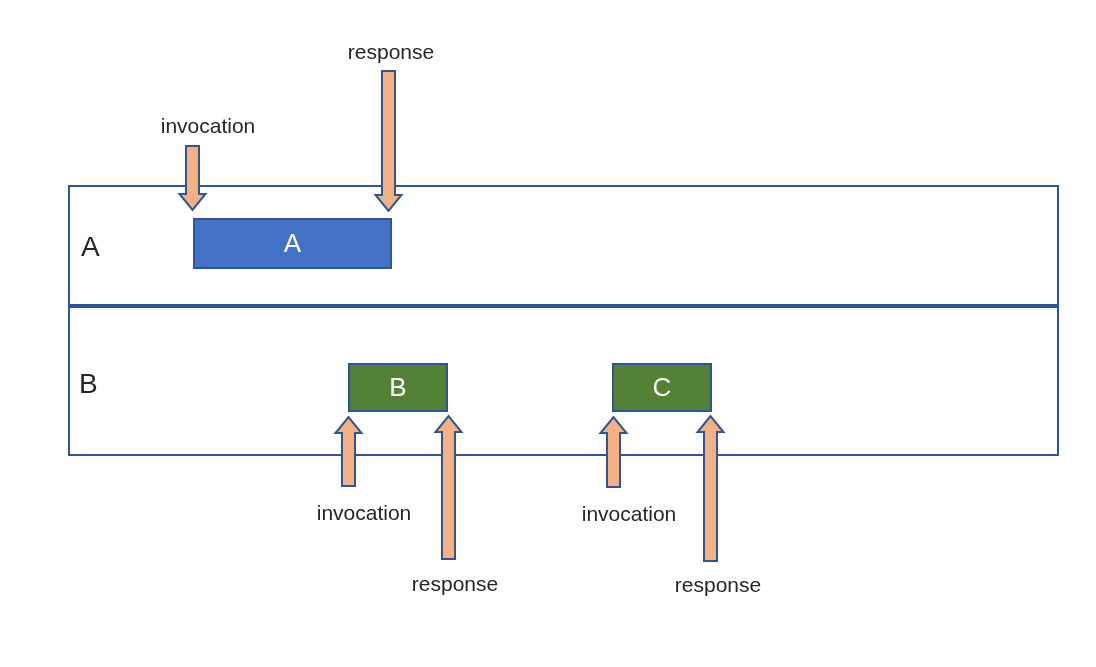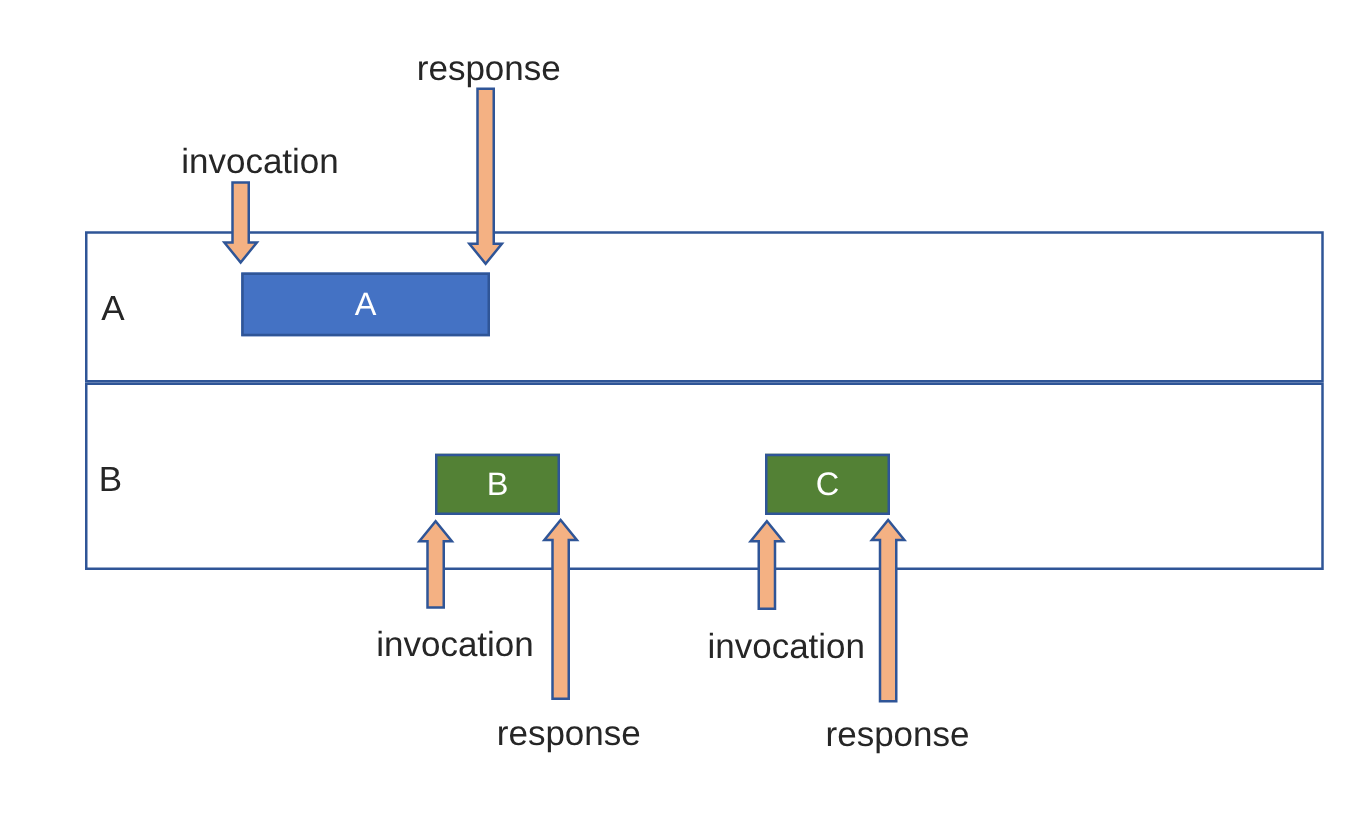--- a/index.html
+++ b/index.html
@@ -57,21 +57,21 @@
     overflow: visible;
   }
   .arrow polygon {
     fill: var(--arrow-fill);
     stroke: var(--stroke);
     stroke-width: 2;
     stroke-linejoin: miter;
   }
   .note {
     position: absolute;
-    font-size: 28px;
+    font-size: 21px;
     color: var(--text);
     white-space: nowrap;
     transform: translateX(-50%);
     line-height: 1;
     z-index: 4;
   }
   .note-inv-a  { left: 208px; top: 115px; }
   .note-resp-a { left: 391px; top: 41px;  }
   .note-inv-b  { left: 364px; top: 502px; }
   .note-resp-b { left: 455px; top: 573px; }

